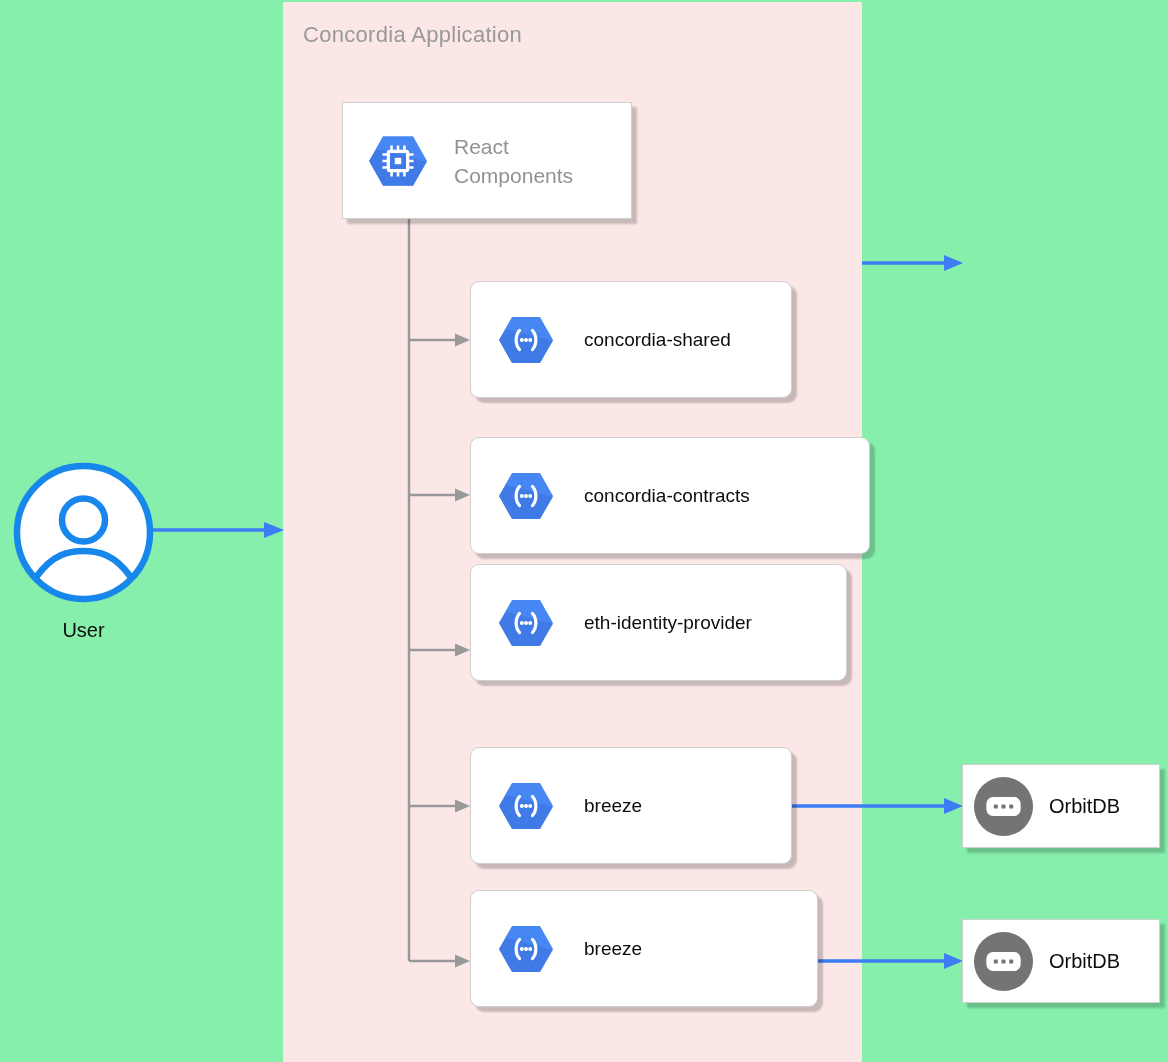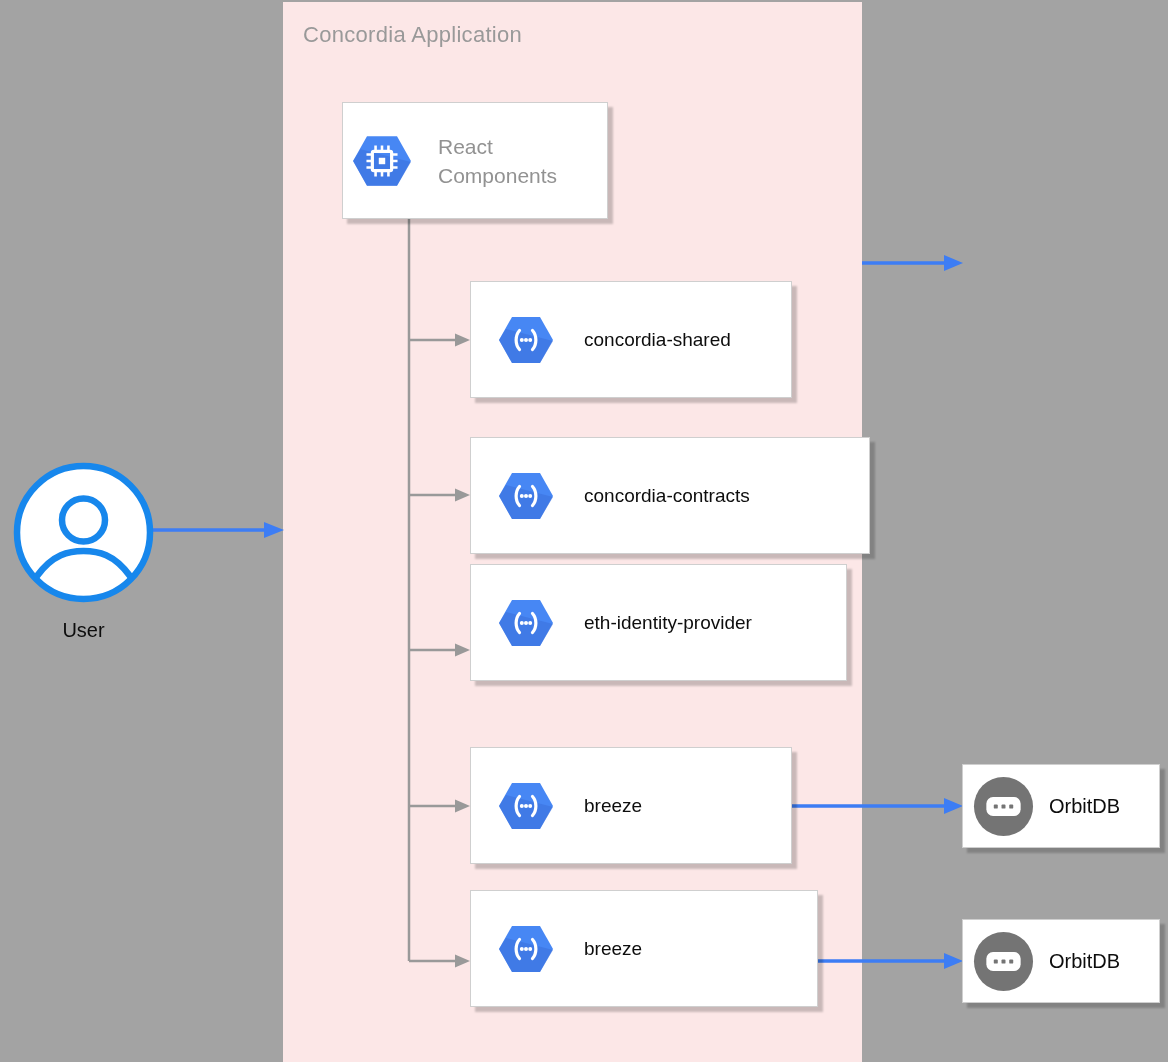--- a/index.html
+++ b/index.html
@@ -1,29 +1,29 @@
 <!DOCTYPE html>
 <html><head>
 <meta charset="utf-8">
 <style>
   html,body{margin:0;padding:0;background:#ffffff;font-family:"Liberation Sans",sans-serif;}
-  .canvas{position:relative;width:1168px;height:1062px;background:#a3a3a3;overflow:hidden;}
+  .canvas{position:relative;width:1168px;height:1062px;background:#86efac;overflow:hidden;}
 
   .app-container{position:absolute;left:283px;top:2px;width:579px;height:1060px;background:#fce7e7;}
   .app-title{position:absolute;left:20px;top:20px;font-size:22px;color:#999999;letter-spacing:.3px;}
 
   .connector-layer{position:absolute;left:0;top:0;width:1168px;height:1062px;pointer-events:none;}
 
   .node{position:absolute;background:#ffffff;border:1px solid #cfcfcf;box-shadow:5px 5px 2px rgba(0,0,0,.20);
         display:flex;align-items:center;box-sizing:border-box;}
 
-  .react-box{left:342px;top:102px;width:266px;height:117px;padding-left:9px;gap:26px;}
+  .react-box{left:342px;top:102px;width:290px;height:117px;padding-left:25px;gap:26px;}
   .react-label{color:#929292;font-size:21px;line-height:29px;}
 
-  .module{left:470px;height:117px;padding-left:27px;gap:30px;}
+  .module{left:470px;height:117px;padding-left:27px;gap:30px;border-radius:9px;}
   .m1{top:281px;width:322px}
   .m2{top:437px;width:400px}
   .m3{top:564px;width:377px}
   .m4{top:747px;width:322px}
   .m5{top:890px;width:348px}
   .module-label{font-size:19px;color:#0d0d0d;}
 
   .external{left:962px;width:198px;height:84px;padding-left:10px;gap:15px;}
   .e1{top:220px}
   .e2{top:764px}

